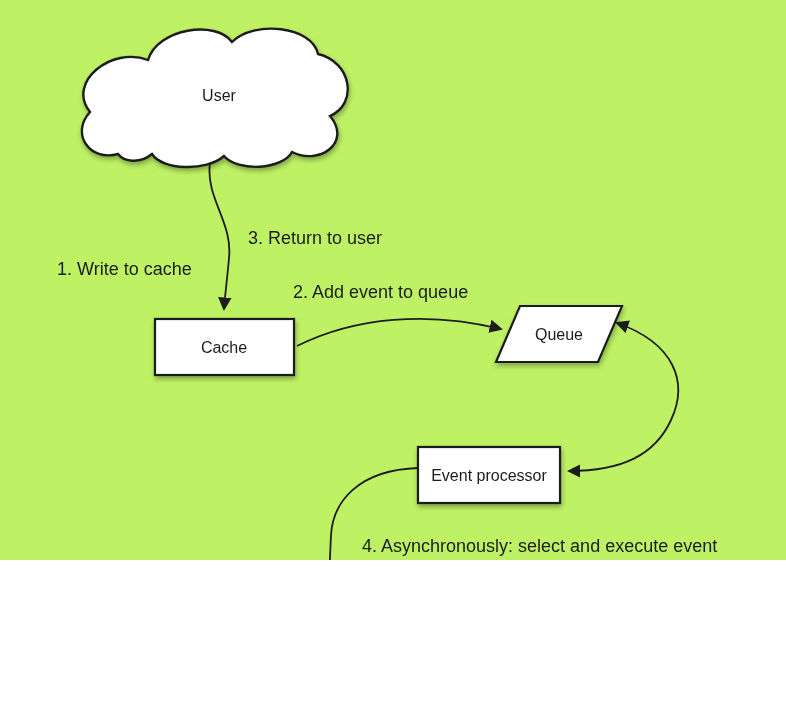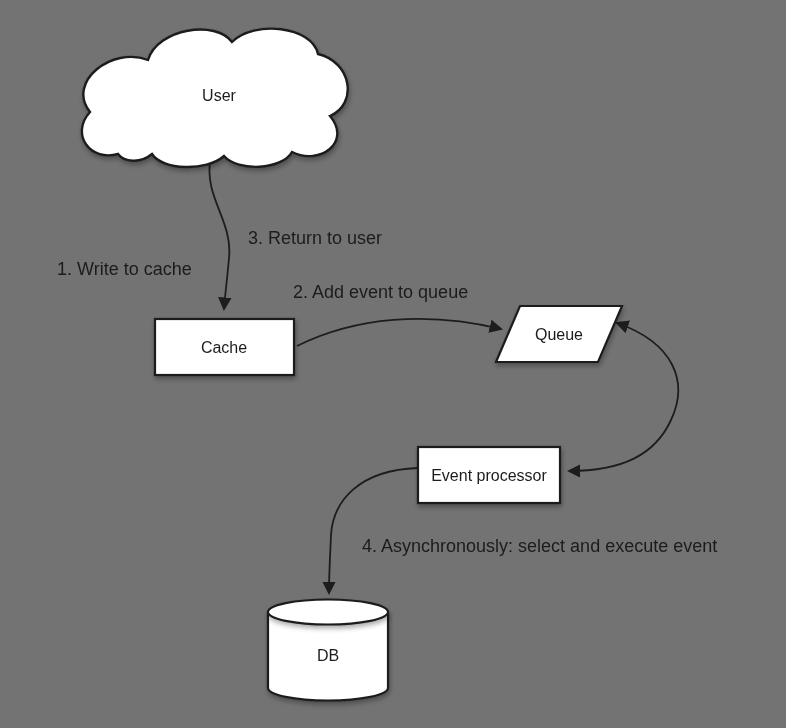--- a/index.html
+++ b/index.html
@@ -3,22 +3,22 @@
 <meta charset="utf-8">
 <style>
   html, body {
     margin: 0;
     padding: 0;
     background: #ffffff;
   }
   .canvas {
     position: relative;
     width: 786px;
-    height: 728px;
-    background: #737373;
+    height: 560px;
+    background: #bef264;
     overflow: hidden;
     font-family: "Liberation Sans", sans-serif;
   }
   svg { display: block; }
   .connector {
     fill: none;
     stroke: #1d1d1d;
     stroke-width: 1.8;
   }
   .shape {

